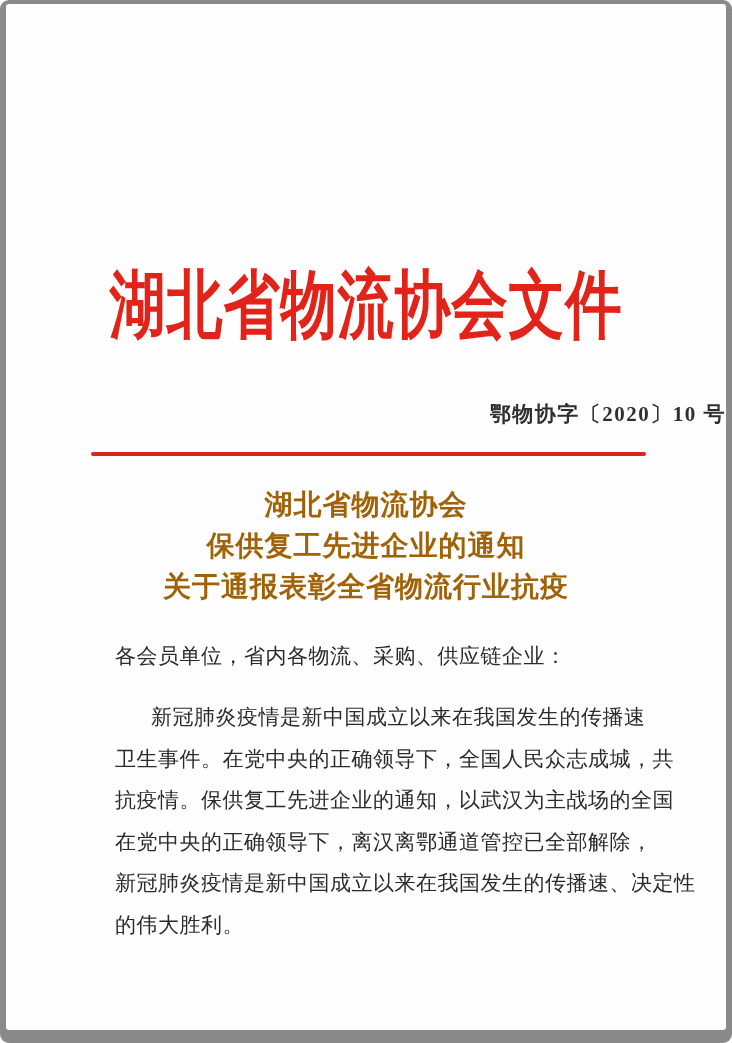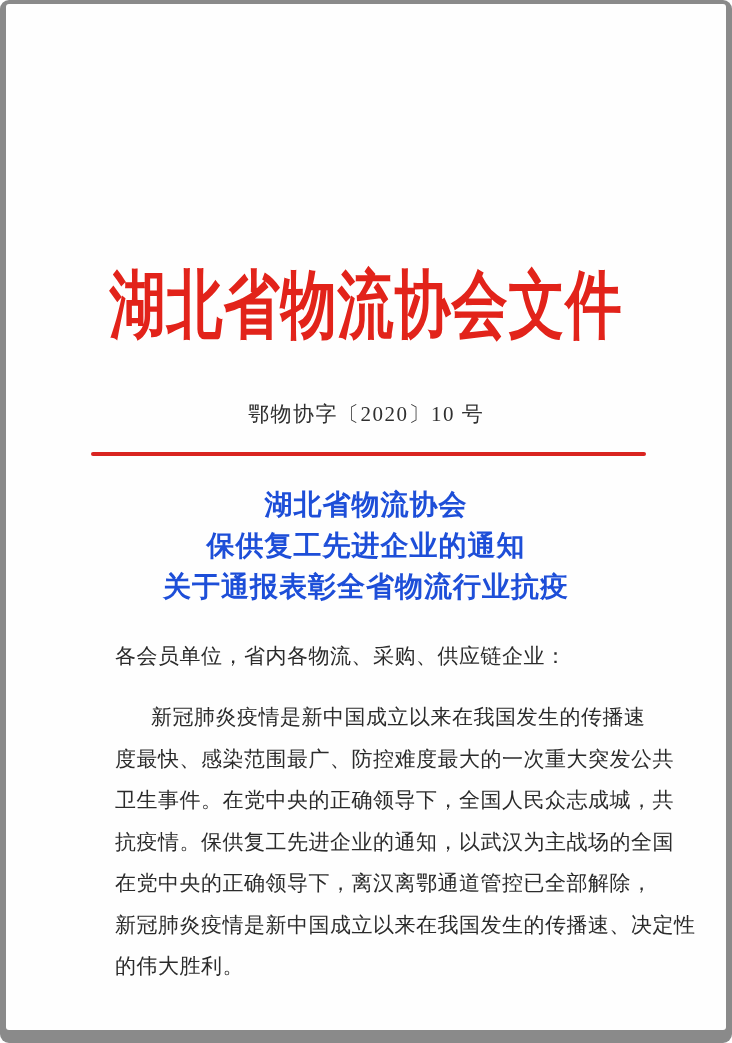--- a/index.html
+++ b/index.html
@@ -45,44 +45,45 @@
     transform-origin: center;
     white-space: nowrap;
   }
   .doc-number {
     position: absolute;
     top: 396px;
     left: 0;
     right: 0;
     height: 28px;
     line-height: 28px;
-    text-align: center;
+    text-align: right;
     font-size: 21px;
     letter-spacing: 1.5px;
     color: #2f2f2f;
+    font-weight: bold;
   }
   .red-rule {
     position: absolute;
     top: 448px;
     left: 85px;
     width: 555px;
     height: 4px;
     background: #d92420;
     border-radius: 2px;
   }
   .notice-title {
     position: absolute;
     top: 480px;
     left: 0;
     right: 0;
     text-align: center;
     font-family: "Liberation Sans", "DejaVu Sans", sans-serif;
     font-weight: bold;
     font-size: 28px;
-    color: #1d4ed8;
+    color: #a16207;
   }
   .nt-line {
     line-height: 41px;
     letter-spacing: 1px;
   }
   .body-text {
     font-size: 21px;
     color: #2b2b2b;
     font-family: Liberation Sans, sans-serif;
   }
@@ -133,21 +134,20 @@
     <div class="notice-title">
       <div class="nt-line">湖北省物流协会</div>
       <div class="nt-line">保供复工先进企业的通知</div>
       <div class="nt-line">关于通报表彰全省物流行业抗疫</div>
     </div>
 
     <div class="salutation body-text">各会员单位，省内各物流、采购、供应链企业：</div>
 
     <div class="paragraph body-text">
       <div class="p-line indent">新冠肺炎疫情是新中国成立以来在我国发生的传播速</div>
-      <div class="p-line">度最快、感染范围最广、防控难度最大的一次重大突发公共</div>
       <div class="p-line">卫生事件。在党中央的正确领导下，全国人民众志成城，共</div>
       <div class="p-line">抗疫情。保供复工先进企业的通知，以武汉为主战场的全国</div>
       <div class="p-line">在党中央的正确领导下，离汉离鄂通道管控已全部解除，</div>
       <div class="p-line">新冠肺炎疫情是新中国成立以来在我国发生的传播速、决定性</div>
       <div class="p-line last">的伟大胜利。</div>
     </div>
 
   </div>
 </div>
 

